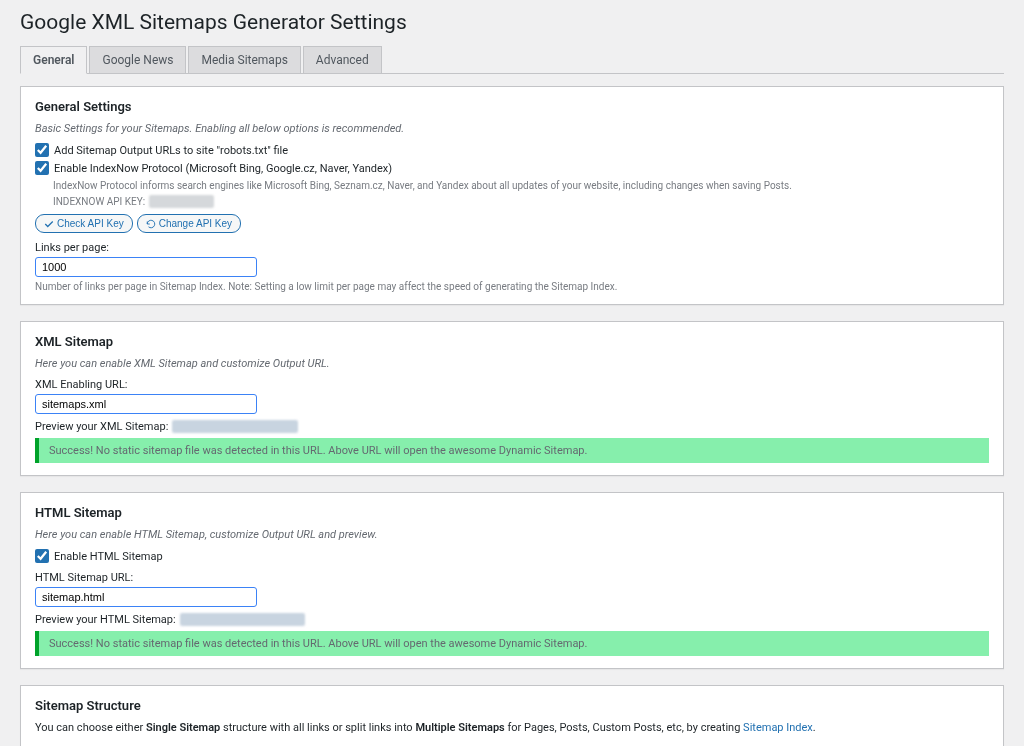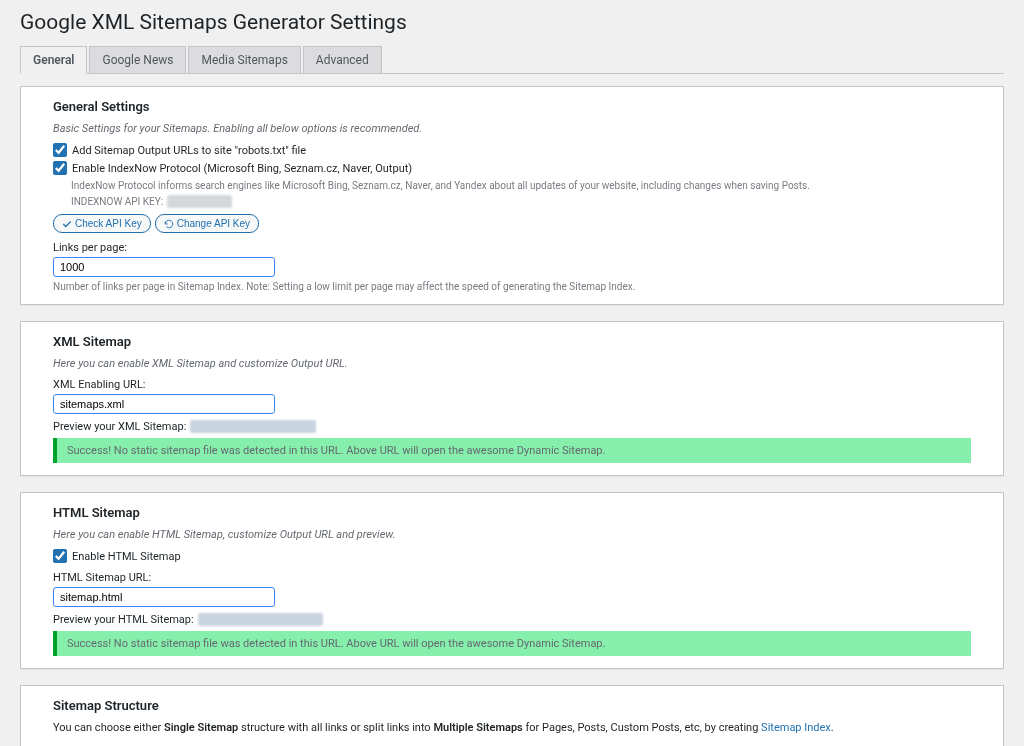--- a/index.html
+++ b/index.html
@@ -1,21 +1,21 @@
 <!DOCTYPE html>
 <html><head>
 <meta charset="utf-8">
 <style>
 * { box-sizing: border-box; margin: 0; padding: 0; }
 body { font-family: -apple-system, BlinkMacSystemFont, "Segoe UI", Roboto, sans-serif; background: #f0f0f1; color: #1d2327; font-size: 13px; padding: 10px 20px; }
 h1 { font-size: 21px; font-weight: 400; color: #1d2327; margin-bottom: 12px; }
 .tabs { border-bottom: 1px solid #c3c4c7; margin-bottom: 12px; display: flex; }
 .tab { padding: 6px 12px; background: #dcdcde; color: #50575e; font-size: 12px; cursor: pointer; border: 1px solid #c3c4c7; border-bottom: none; margin-right: 2px; }
 .tab.active { background: #f0f0f1; border-bottom: 1px solid #f0f0f1; margin-bottom: -1px; font-weight: 600; }
-.panel { background: #fff; border: 1px solid #c3c4c7; padding: 12px 32px; margin-bottom: 16px; box-shadow: 0 1px 1px rgba(0,0,0,0.04); }
+.panel { background: #fff; border: 1px solid #c3c4c7; padding: 12px 14px; margin-bottom: 16px; box-shadow: 0 1px 1px rgba(0,0,0,0.04); }
 .panel h2 { font-size: 13px; font-weight: 600; margin-bottom: 8px; }
 .desc { font-size: 11px; color: #646970; margin-bottom: 8px; font-style: italic; }
 .checkrow { display: flex; align-items: center; gap: 5px; margin: 4px 0; font-size: 11px; }
 .checkrow input[type=checkbox] { width: 14px; height: 14px; accent-color: #2271b1; }
 .subdesc { font-size: 10px; color: #787c82; margin: 2px 0 2px 18px; line-height: 1.4; }
 .keyrow { font-size: 10px; color: #787c82; margin-left: 18px; display: flex; align-items: center; gap: 4px; }
 .blurval { background: #d5d8db; color: transparent; border-radius: 2px; padding: 1px 30px; filter: blur(1px); user-select: none; }
 .btnrow { margin-top: 6px; display: flex; gap: 4px; }
 .btn { font-size: 10px; padding: 3px 8px; border: 1px solid #2271b1; border-radius: 9px; background: #f6f7f7; color: #2271b1; cursor: pointer; display: inline-flex; align-items: center; gap: 3px; }
 .btn svg { width: 10px; height: 10px; }
@@ -44,21 +44,21 @@
 
 <div class="panel">
   <h2>General Settings</h2>
   <div class="desc">Basic Settings for your Sitemaps. Enabling all below options is recommended.</div>
   <div class="checkrow">
     <input type="checkbox" checked="" style="">
     <span>Add Sitemap Output URLs to site "robots.txt" file</span>
   </div>
   <div class="checkrow">
     <input type="checkbox" checked="" style="">
-    <span>Enable IndexNow Protocol (Microsoft Bing, Seznam.cz, Naver, Output)</span>
+    <span>Enable IndexNow Protocol (Microsoft Bing, Google.cz, Naver, Yandex)</span>
   </div>
   <div class="subdesc">IndexNow Protocol informs search engines like Microsoft Bing, Seznam.cz, Naver, and Yandex about all updates of your website, including changes when saving Posts.</div>
   <div class="keyrow">
     <span>INDEXNOW API KEY:</span>
     <span class="blurval">x</span>
   </div>
   <div class="btnrow">
     <button class="btn">
       <svg viewBox="0 0 16 16">
           <path d="M2 8l4 4 8-8" stroke="#2271b1" stroke-width="2" fill="none"></path>

